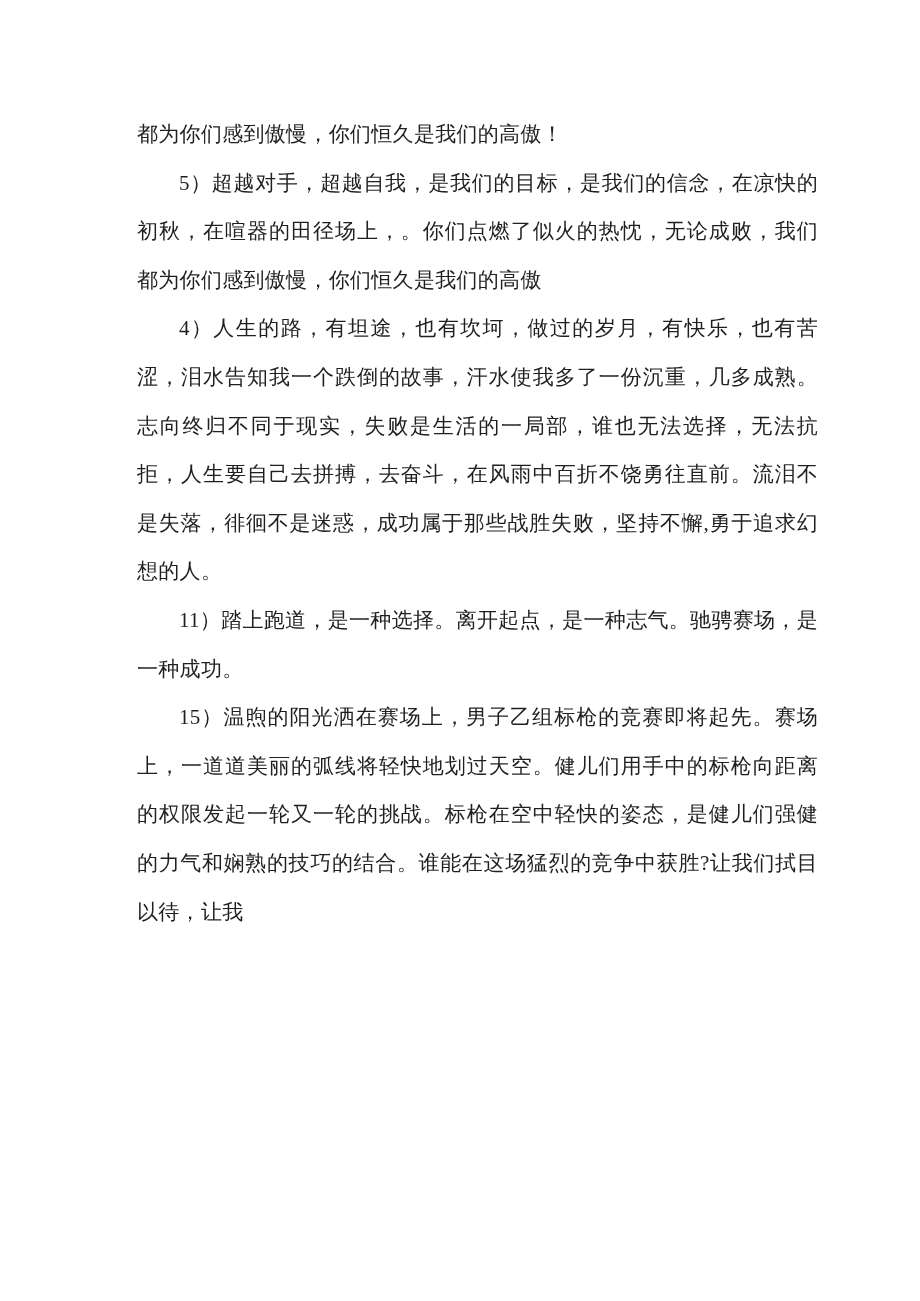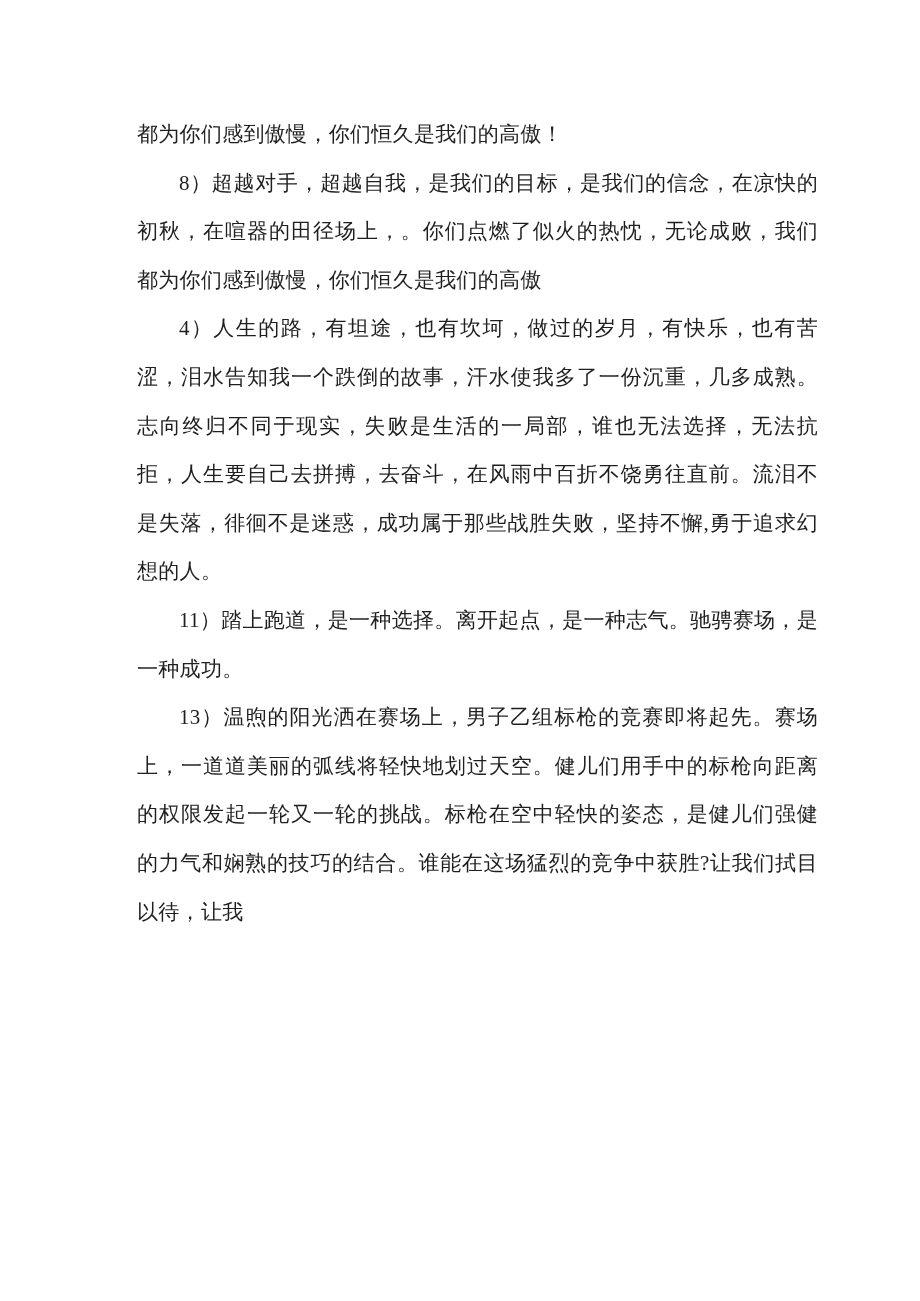--- a/index.html
+++ b/index.html
@@ -36,18 +36,18 @@
   p.para.indent {
     text-indent: 2em;
   }
 </style>
 </head>
 <body>
 
 <div class="page">
   <div class="text-block">
       <p class="para">都为你们感到傲慢，你们恒久是我们的高傲！</p>
-      <p class="para indent">8）超越对手，超越自我，是我们的目标，是我们的信念，在凉快的初秋，在喧器的田径场上，。你们点燃了似火的热忱，无论成败，我们都为你们感到傲慢，你们恒久是我们的高傲</p>
+      <p class="para indent">5）超越对手，超越自我，是我们的目标，是我们的信念，在凉快的初秋，在喧器的田径场上，。你们点燃了似火的热忱，无论成败，我们都为你们感到傲慢，你们恒久是我们的高傲</p>
       <p class="para indent">4）人生的路，有坦途，也有坎坷，做过的岁月，有快乐，也有苦涩，泪水告知我一个跌倒的故事，汗水使我多了一份沉重，几多成熟。志向终归不同于现实，失败是生活的一局部，谁也无法选择，无法抗拒，人生要自己去拼搏，去奋斗，在风雨中百折不饶勇往直前。流泪不是失落，徘徊不是迷惑，成功属于那些战胜失败，坚持不懈,勇于追求幻想的人。</p>
       <p class="para indent">11）踏上跑道，是一种选择。离开起点，是一种志气。驰骋赛场，是一种成功。</p>
-      <p class="para indent">13）温煦的阳光洒在赛场上，男子乙组标枪的竞赛即将起先。赛场上，一道道美丽的弧线将轻快地划过天空。健儿们用手中的标枪向距离的权限发起一轮又一轮的挑战。标枪在空中轻快的姿态，是健儿们强健的力气和娴熟的技巧的结合。谁能在这场猛烈的竞争中获胜?让我们拭目以待，让我</p>
+      <p class="para indent">15）温煦的阳光洒在赛场上，男子乙组标枪的竞赛即将起先。赛场上，一道道美丽的弧线将轻快地划过天空。健儿们用手中的标枪向距离的权限发起一轮又一轮的挑战。标枪在空中轻快的姿态，是健儿们强健的力气和娴熟的技巧的结合。谁能在这场猛烈的竞争中获胜?让我们拭目以待，让我</p>
     </div>
 </div>
 
 </body></html>

